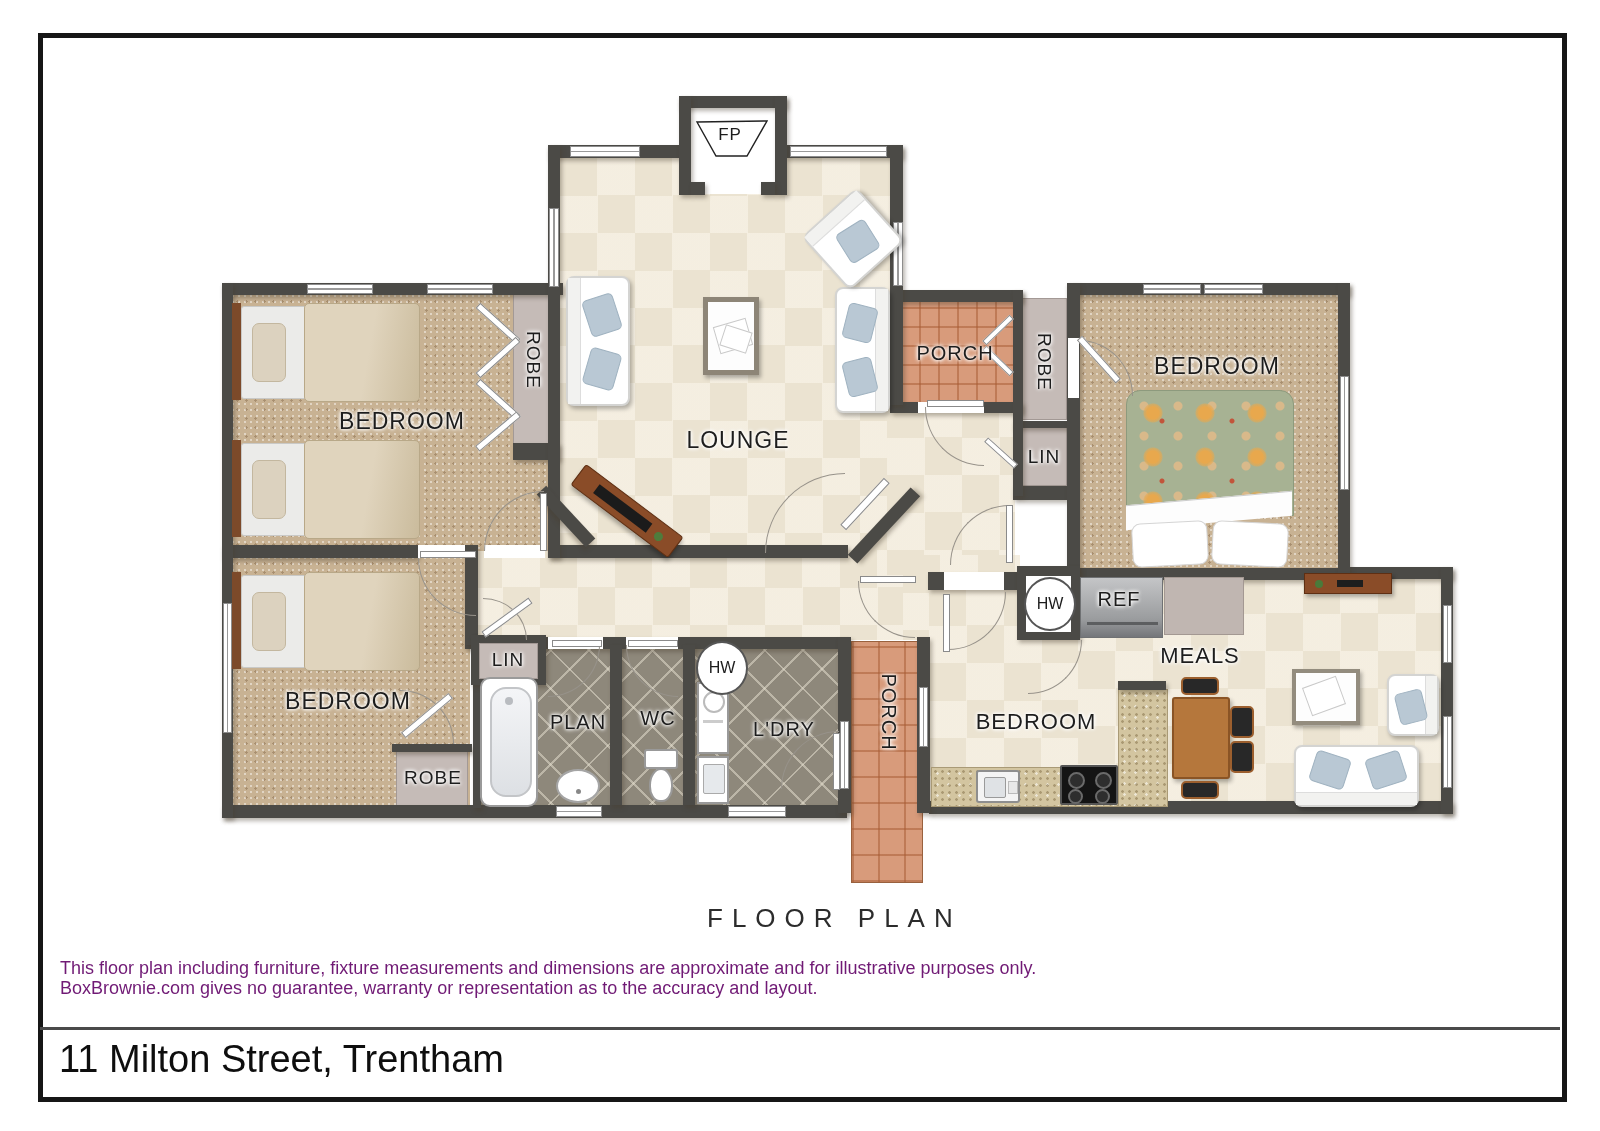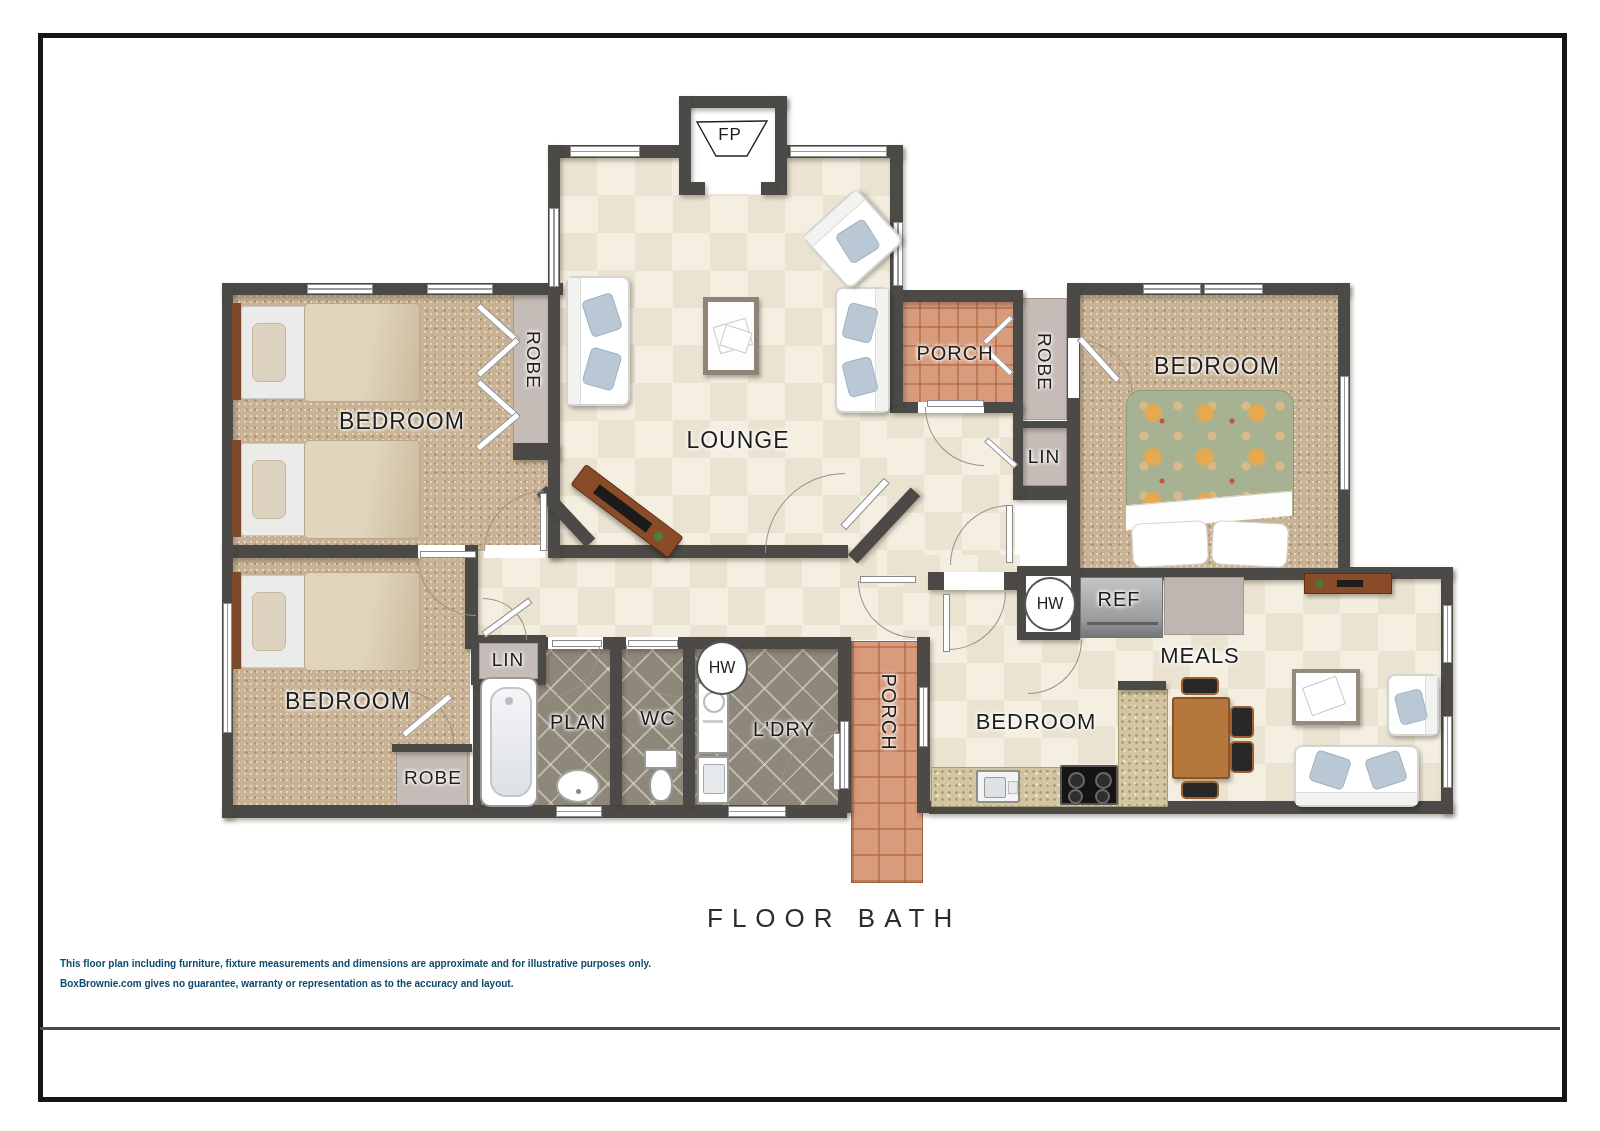--- a/index.html
+++ b/index.html
@@ -52,21 +52,21 @@
   .vlbl{transform:translate(-50%,-50%) rotate(90deg);}
   .s23{font-size:23px;} .s22{font-size:22px;} .s20{font-size:20px;} .s19{font-size:19px;}
   .s17{font-size:17px;}
   .circ{position:absolute;background:#fff;border:2px solid #555;border-radius:50%;
         display:flex;align-items:center;justify-content:center;font-size:16px;color:#1d1d1d;}
   
   #frame{position:absolute;left:38px;top:33px;width:1519px;height:1059px;border:5px solid #161616;}
   #rule{position:absolute;left:40px;top:1027px;width:1520px;height:3px;background:#4a4a4a;}
   #floorplan-title{position:absolute;left:707px;top:903px;font-size:26px;letter-spacing:9px;color:#2c2c2c;}
   #address{position:absolute;left:59px;top:1038px;font-size:38px;color:#0e0e0e;}
-  .disc{position:absolute;left:60px;font-size:10px;color:#0c4a6e;font-weight:bold;}
+  .disc{position:absolute;left:60px;font-size:18px;color:#701a75;}
 </style>
 </head>
 <body>
 
 <div id="page">
 
   <div class="abs tile" style="left:560px;top:158px;width:330px;height:392px;"></div>
   <div class="abs tile" style="left:465px;top:550px;width:445px;height:90px;"></div>
   <div class="abs tile" style="left:887px;top:400px;width:128px;height:175px;"></div>
   <div class="abs tile" style="left:903px;top:555px;width:117px;height:85px;"></div>
@@ -326,17 +326,18 @@
   <div class="lbl s20 vlbl" style="left:888px;top:712px;">PORCH</div>
   <div class="lbl s19 vlbl" style="left:533px;top:360px;">ROBE</div>
   <div class="lbl s19" style="left:433px;top:778px;">ROBE</div>
   <div class="lbl s19 vlbl" style="left:1044px;top:362px;">ROBE</div>
   <div class="lbl s19" style="left:508px;top:660px;">LIN</div>
   <div class="lbl s19" style="left:1044px;top:457px;">LIN</div>
   <div class="lbl s20" style="left:1119px;top:599px;">REF</div>
   <div class="lbl s17" style="left:730px;top:135px;">FP</div>
 
   <div id="frame"></div>
-  <div id="floorplan-title">FLOOR BATH</div>
+  <div id="floorplan-title">FLOOR PLAN</div>
   <div class="disc" style="top:958px;">This floor plan including furniture, fixture measurements and dimensions are approximate and for illustrative purposes only.</div>
   <div class="disc" style="top:978px;">BoxBrownie.com gives no guarantee, warranty or representation as to the accuracy and layout.</div>
   <div id="rule"></div>
+  <div id="address">11 Milton Street, Trentham</div>
 </div>
 
 </body></html>

